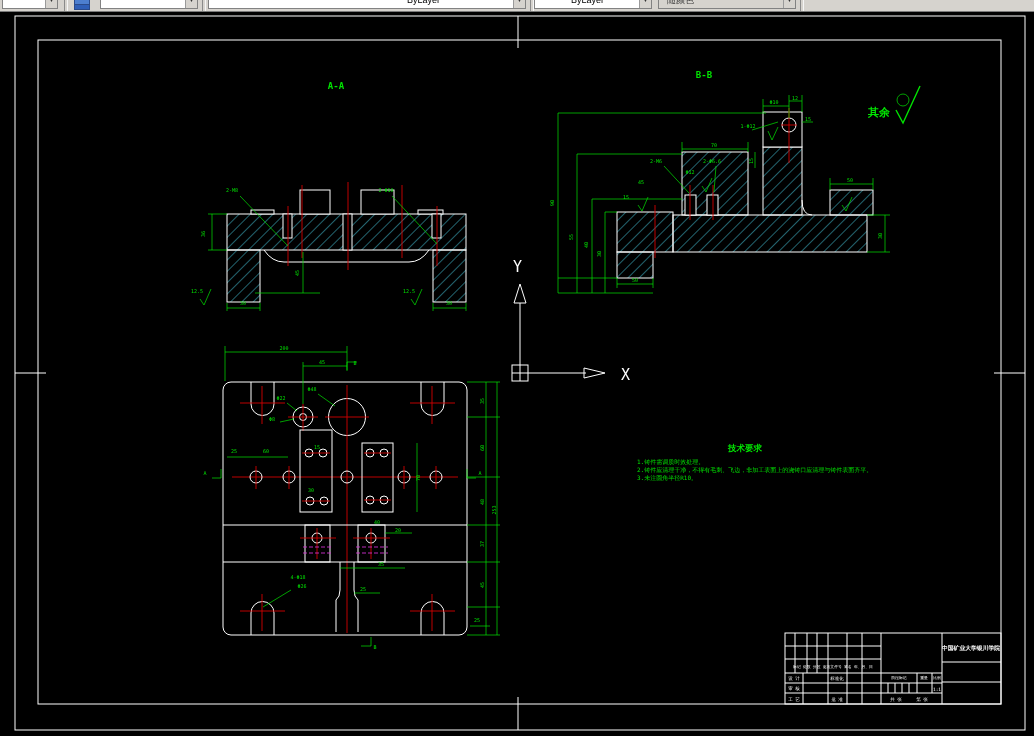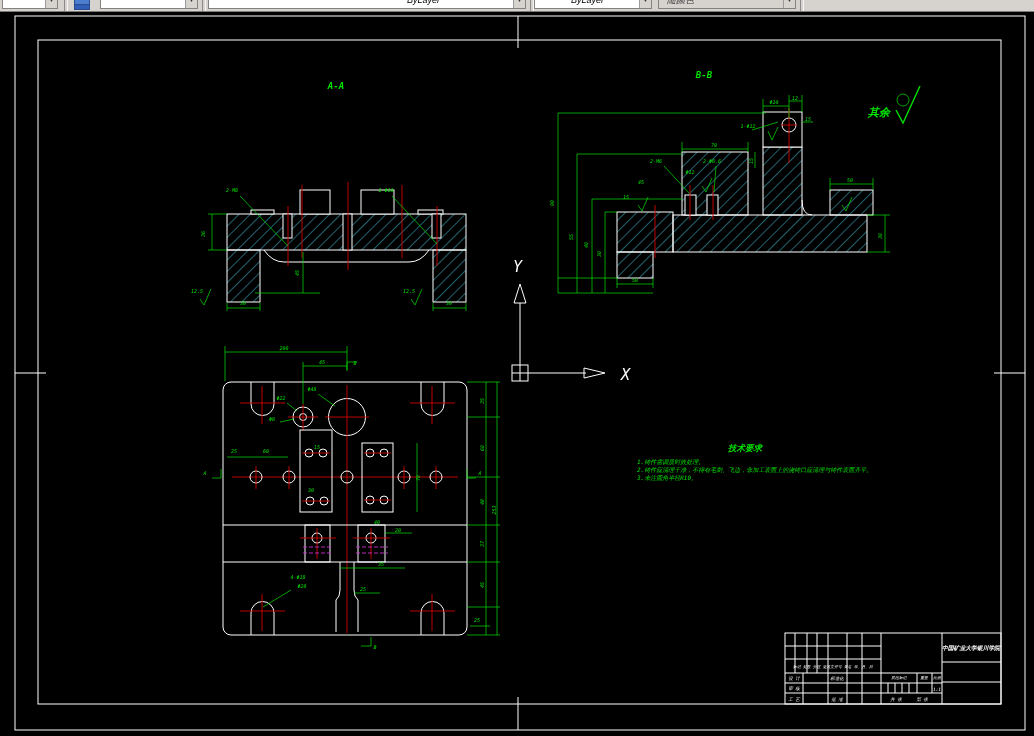--- a/index.html
+++ b/index.html
@@ -1,17 +1,17 @@
 <!DOCTYPE html>
 <html><head>
 <meta charset="utf-8">
 <style>
   html,body{margin:0;padding:0;background:#000;width:1034px;height:736px;overflow:hidden;
     font-family:"Liberation Sans", sans-serif;}
-  #stage{position:relative;width:1034px;height:736px;background:#000;font-style:italic;}
+  #stage{position:relative;width:1034px;height:736px;background:#000;}
 
   
   #toolbar{position:absolute;left:0;top:0;width:1034px;height:11px;background:#d6d3ce;
     border-bottom:1px solid #7b7b7b;overflow:hidden;z-index:5;}
   .cb{position:absolute;top:-10px;height:19px;background:#fff;border:1px solid #828282;
     box-sizing:border-box;font-size:9px;color:#000;line-height:18px;white-space:nowrap;}
   .cb .arr{position:absolute;right:0;top:0;bottom:0;width:11px;background:#d6d3ce;
     border-left:1px solid #9a9a9a;font-size:6px;color:#333;text-align:center;line-height:18px;}
   .cb.gray{background:#d6d3ce;color:#3a3a3a;}
   .sep{position:absolute;top:0;bottom:0;width:2px;border-left:1px solid #8a8a8a;border-right:1px solid #f5f5f5;}

